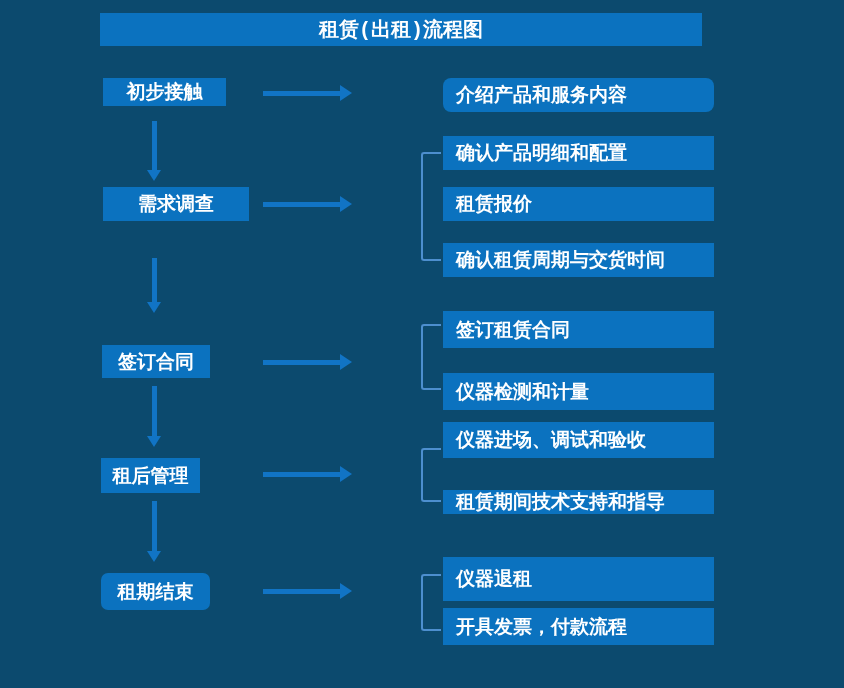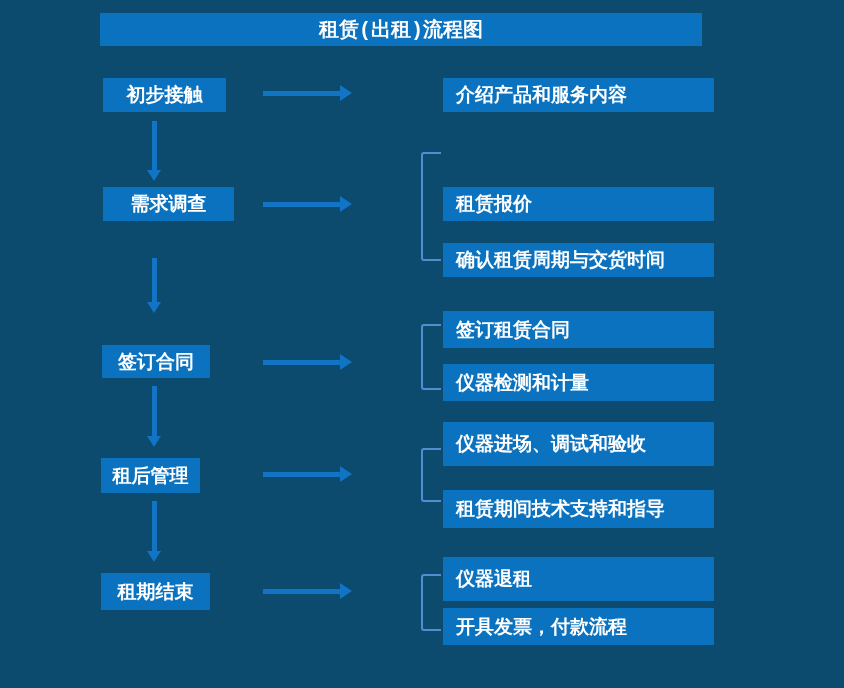--- a/index.html
+++ b/index.html
@@ -17,30 +17,30 @@
     font-size:20px; font-weight:bold;
   }
   .box {
     position:absolute; background:var(--c-box); color:var(--c-text);
     font-weight:bold; font-size:19px; display:flex; align-items:center;
     white-space:nowrap; overflow:hidden;
   }
   .lbox { justify-content:center; text-align:center; }
   .rbox { left:443px; width:258px; height:34px; padding-left:13px; box-sizing:content-box; }
 
-  .l1 { left:103px; top:78px;  width:123px; height:34px; }
-  .l2 { left:103px; top:187px; width:131px; height:34px; }
+  .l1 { left:103px; top:78px;  width:123px; height:28px; }
+  .l2 { left:103px; top:187px; width:146px; height:34px; }
   .l3 { left:102px; top:345px; width:108px; height:33px; }
   .l4 { left:101px; top:458px; width:99px; height:35px; }
-  .l5 { left:101px; top:573px; width:109px; height:37px; }
+  .l5 { left:101px; top:573px; width:109px; height:37px;border-radius:7px; }
 
-  .r1  { top:78px; }
+  .r1  { top:78px;border-radius:8px; }
   .r2a { top:136px; } .r2b { top:187px;text-align:right; } .r2c { top:243px; }
-  .r3a { top:311px; height:37px; } .r3b { top:364px; height:37px; }
-  .r4a { top:422px; height:44px; } .r4b { top:490px; height:38px; }
+  .r3a { top:311px; height:37px; } .r3b { top:373px; height:37px; }
+  .r4a { top:422px; height:36px; } .r4b { top:490px; height:24px; }
   .r5a { top:557px; height:44px; } .r5b { top:608px; height:37px; }
 
   
   .ha {
     position:absolute; left:263px; width:77px; height:5px; background:var(--c-arrow);
   }
   .ha::after {
     content:""; position:absolute; right:-12px; top:-6px;
     border-left:12px solid var(--c-arrow);
     border-top:8px solid transparent; border-bottom:8px solid transparent;
@@ -85,20 +85,21 @@
   </div>
 
   <div class="box lbox l1">初步接触</div>
   <div class="box lbox l2">需求调查</div>
   <div class="box lbox l3">签订合同</div>
   <div class="box lbox l4">租后管理</div>
   <div class="box lbox l5">租期结束</div>
 
   <div class="box rbox r1">介绍产品和服务内容</div>
 
+  <div class="box rbox r2a">确认产品明细和配置</div>
   <div class="box rbox r2b">租赁报价</div>
   <div class="box rbox r3a">签订租赁合同</div>
 
   <div class="box rbox r2c">确认租赁周期与交货时间</div>
   <div class="box rbox r3b">仪器检测和计量</div>
 
   <div class="box rbox r4a">仪器进场、调试和验收</div>
   <div class="box rbox r4b">租赁期间技术支持和指导</div>
 
   <div class="box rbox r5a">仪器退租</div>

